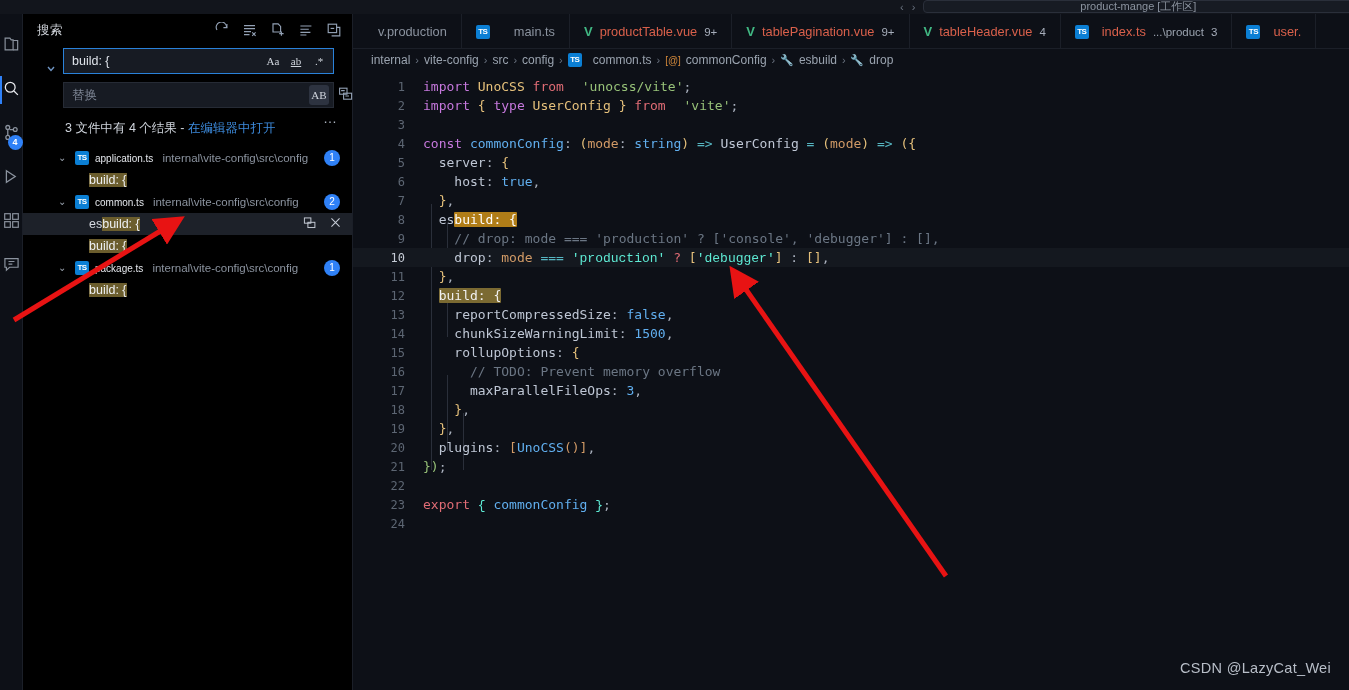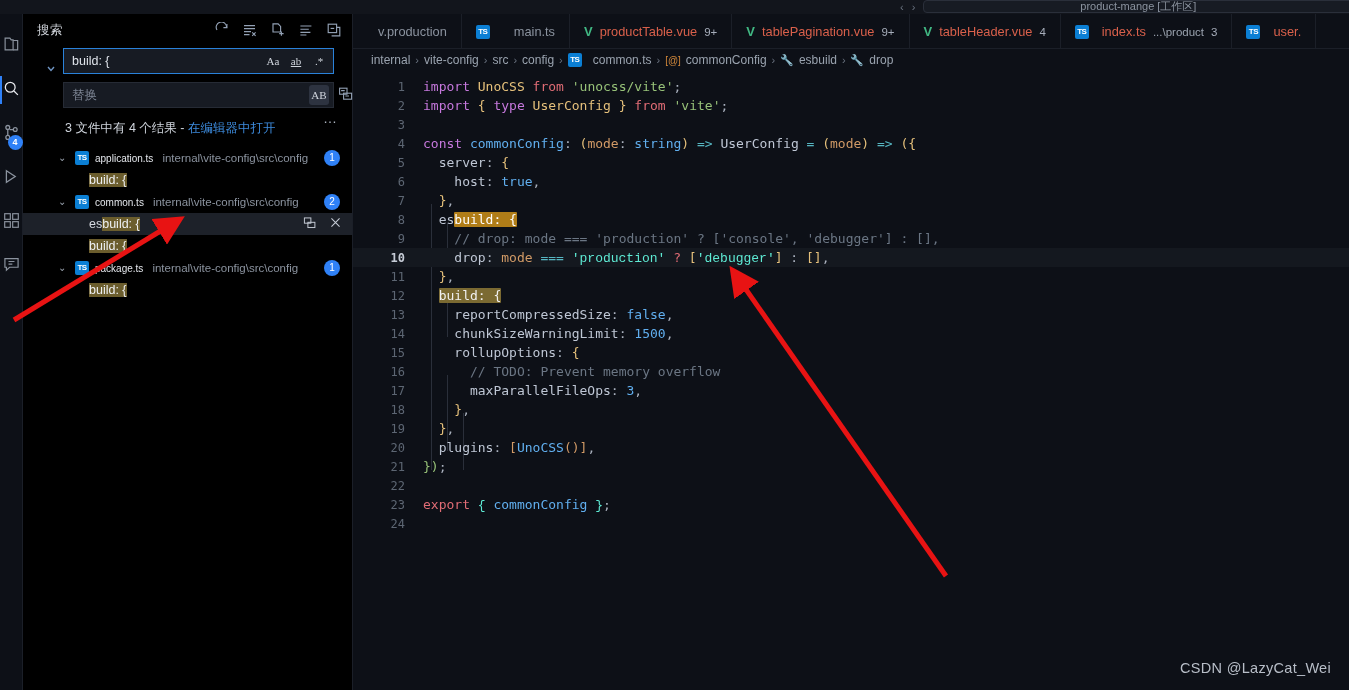--- a/index.html
+++ b/index.html
@@ -157,27 +157,27 @@
   .code {
     position: relative; padding-top: 6px; font-family: "DejaVu Sans Mono", monospace;
     font-size: 13px; line-height: 19px;
   }
   .cline { position: relative; height: 19px; white-space: pre; }
   .cline.cur { background: #14181f; }
   .lnum {
     display: inline-block; width: 52px; text-align: right; color: #5d6673;
     font-size: 12px; margin-right: 18px;
   }
-  .cline.cur .lnum { color: #c6ccd6; font-weight: bold; text-align: right; }
+  .cline.cur .lnum { color: #c6ccd6; font-weight: normal; text-align: right; }
 
   .kw   { color: #c678dd; }   
   .kw2  { color: #e06c75; }   
   .id   { color: #61afef; }   
   .var  { color: #e5c07b; }   
-  .str  { color: #98c379; }
+  .str  { color: #98c379; margin-left: 10px; }
   .str2 { color: #5eead4; font-family: Liberation Mono, monospace; }
   .op   { color: #56b6c2; }
   .punc { color: #abb2bf; }
   .cmt  { color: #6b7684; }
   .orange { color: #d19a66; }
   .yellow { color: #e5c07b; }
   .green-b { color: #98c379; }
   .plain { color: #bfc7d5; }
   .hl-cur { background: #b07d18; color: #ffffff; border-radius: 1px; }
   .hl-oth { background: #7b6a32; color: #f0f0f0; border-radius: 1px; }

